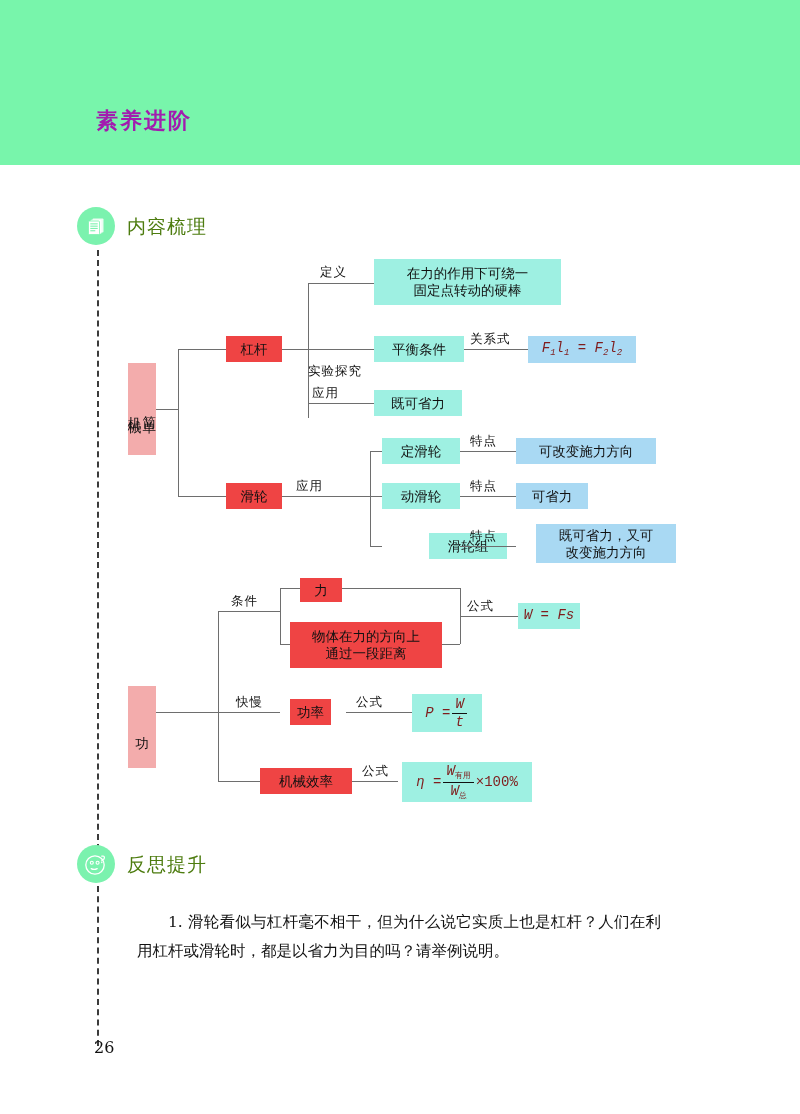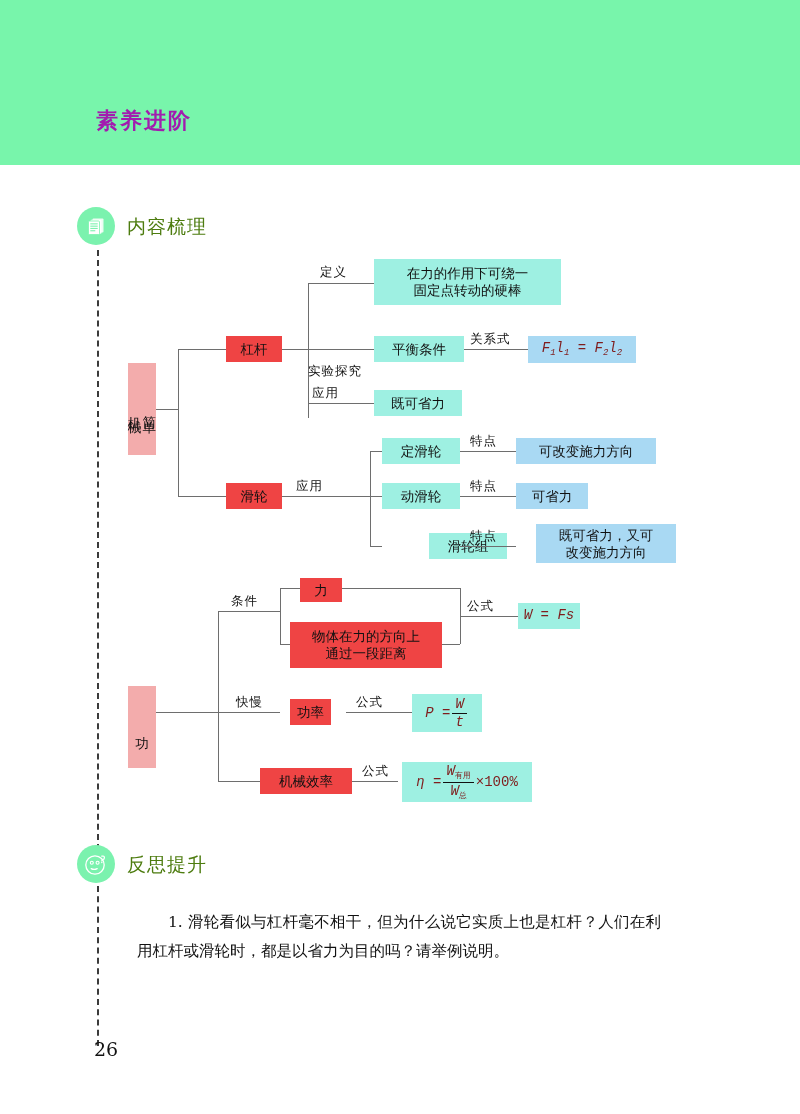--- a/index.html
+++ b/index.html
@@ -83,21 +83,21 @@
   
   .body-text {
     position: absolute;
     font-family: "DejaVu Serif", "Liberation Serif", serif;
     font-size: 15.5px; color: #111; line-height: 1.85;
     text-indent: 2em; text-align: justify;
   }
   .page-num {
     position: absolute;
     font-family: "DejaVu Serif", "Liberation Serif", serif;
-    font-size: 19px; color: #111;
+    font-size: 16px; color: #111;
   }
 </style>
 </head>
 <body>
 
 <div id="page">
 
   <div class="banner"></div>
   <div class="banner-title">素养进阶</div>
 

